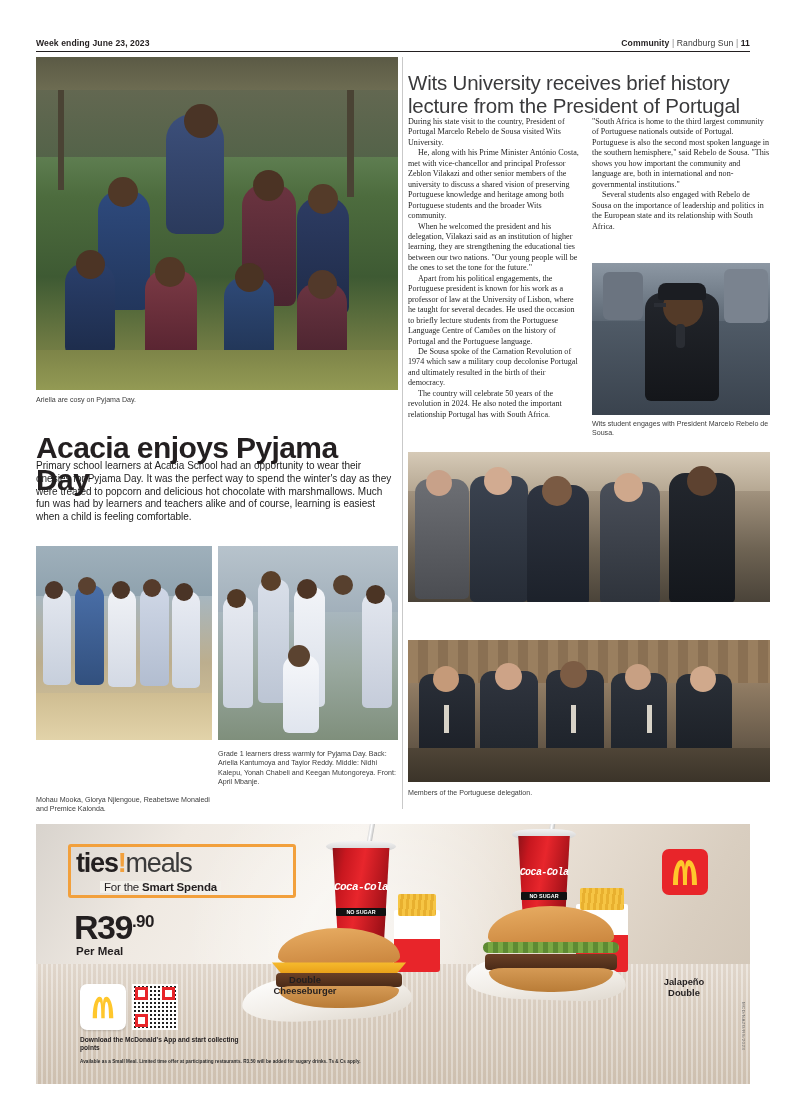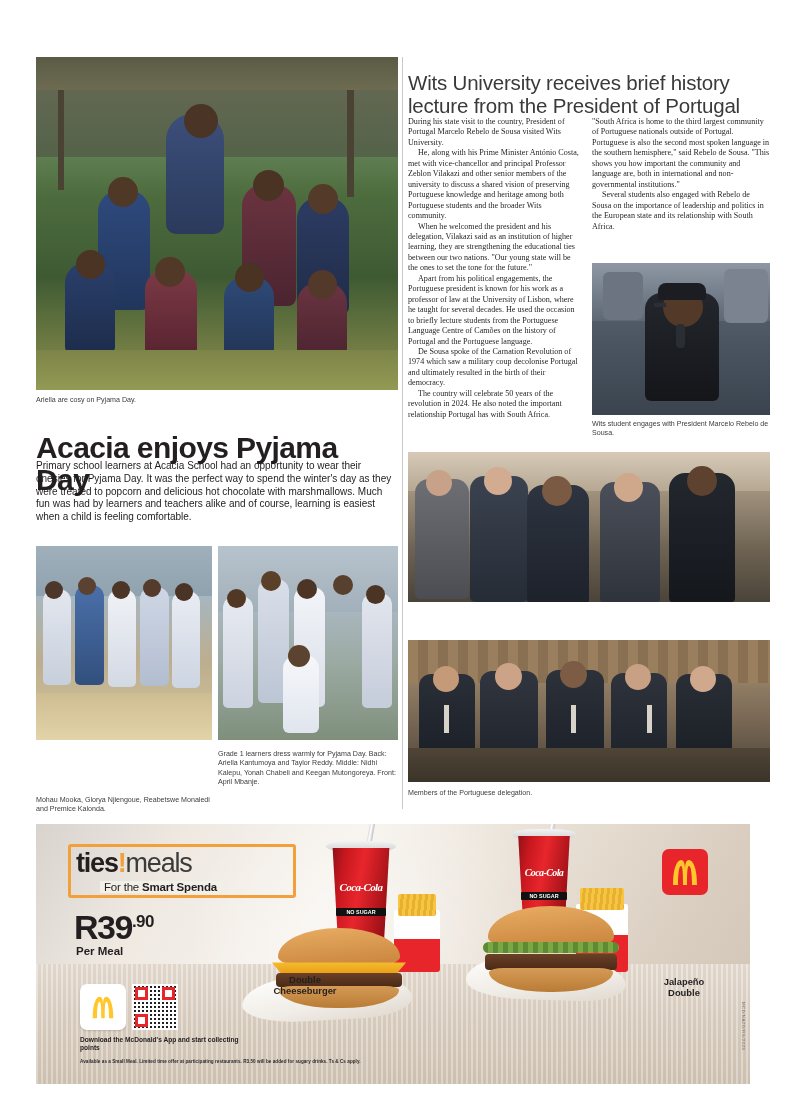--- a/index.html
+++ b/index.html
@@ -178,21 +178,21 @@
     background: linear-gradient(180deg,#f3f3f3,#cfcfcf);
   }
   .cup .straw {
     position: absolute; width: 5px; height: 34px;
     background: linear-gradient(90deg,#d9d9d9,#ffffff 40%,#bdbdbd);
     transform: rotate(10deg);
   }
   .cup .wordmark {
     position: absolute; left: 0; right: 0; top: 32%;
     color: #fff; text-align: center;
-    font-family: Liberation Serif, serif; font-style: italic;
+    font-family: Liberation Mono, monospace; font-style: italic;
     font-weight: bold; letter-spacing: -0.6px;
   }
   .cup .nosugar {
     position: absolute; left: 12%; right: 12%; top: 58%;
     background: #111; color: #fff; text-align: center;
     font-size: 5.4px; font-weight: bold; padding: 1px 0; border-radius: 1px;
   }
   .fries {
     position: absolute;
     background: linear-gradient(180deg,#ffffff 0 46%,#e8252a 46% 100%);
@@ -234,20 +234,26 @@
   .napkin {
     position: absolute;
     background: linear-gradient(170deg,#ffffff 0%,#f0ece6 60%,#ded7cd 100%);
   }
 </style>
 </head>
 <body>
 
 <div class="page">
 
+  <div class="masthead">
+    <div class="masthead-left">Week ending June 23, 2023</div>
+    <div class="masthead-right">
+      <span class="strong">Community</span><span class="sep"> | </span><span class="light">Randburg Sun</span><span class="sep"> | </span><span class="strong">11</span>
+    </div>
+  </div>
 
   <div class="photo" style="left:36px; top:57px; width:362px; height:333px;
               background:linear-gradient(180deg,#8fa98c 0%,#6f8f63 18%,#4d6c3e 42%,#3e5a33 66%,#6e7a43 86%,#8a8b4e 100%);">
     <div style="position:absolute;left:0;top:0;right:0;height:30%;background:linear-gradient(180deg,#6a6a55,#546349);"></div>
     <div style="position:absolute;left:6%;top:2%;width:6px;height:38%;background:#4a4334;"></div>
     <div style="position:absolute;left:86%;top:2%;width:7px;height:40%;background:#4a4334;"></div>
     <div style="position:absolute;left:0;top:0;right:0;height:10%;background:linear-gradient(180deg,#5b5a45,#6d6c52);"></div>
 
     <div style="position:absolute;left:36%;top:17%;width:58px;height:120px;border-radius:26px 26px 10px 10px;background:linear-gradient(180deg,#3c4f7a,#2b3a5c);"></div>
     <div style="position:absolute;left:41%;top:14%;width:34px;height:34px;border-radius:50%;background:#4a3426;"></div>
@@ -307,21 +313,21 @@
   </div>
   <div class="caption" style="left:218px; top:750px; width:180px;">Grade 1 learners dress warmly for Pyjama Day. Back: Ariella Kantumoya and Taylor Reddy. Middle: Nidhi Kalepu, Yonah Chabeli and Keegan Mutongoreya. Front: April Mbanje.</div>
 
   <div class="vrule" style="left:402px; top:57px; height:752px;"></div>
 
   <h1 class="wits-head">Wits University receives brief history lecture from the President of Portugal</h1>
 
   <div class="wits-col" id="wits-col-1">
     <p class="first">During his state visit to the country, President of Portugal Marcelo Rebelo de Sousa visited Wits University.</p>
     <p>He, along with his Prime Minister António Costa, met with vice-chancellor and principal Professor Zeblon Vilakazi and other senior members of the university to discuss a shared vision of preserving Portuguese knowledge and heritage among both Portuguese students and the broader Wits community.</p>
-    <p>When he welcomed the president and his delegation, Vilakazi said as an institution of higher learning, they are strengthening the educational ties between our two nations. "Our young state will be the ones to set the tone for the future."</p>
+    <p>When he welcomed the president and his delegation, Vilakazi said as an institution of higher learning, they are strengthening the educational ties between our two nations. "Our young people will be the ones to set the tone for the future."</p>
     <p>Apart from his political engagements, the Portuguese president is known for his work as a professor of law at the University of Lisbon, where he taught for several decades. He used the occasion to briefly lecture students from the Portuguese Language Centre of Camões on the history of Portugal and the Portuguese language.</p>
     <p>De Sousa spoke of the Carnation Revolution of 1974 which saw a military coup decolonise Portugal and ultimately resulted in the birth of their democracy.</p>
     <p>The country will celebrate 50 years of the revolution in 2024. He also noted the important relationship Portugal has with South Africa.</p>
   </div>
 
   <div class="wits-col" id="wits-col-2">
     <p class="first">"South Africa is home to the third largest community of Portuguese nationals outside of Portugal. Portuguese is also the second most spoken language in the southern hemisphere," said Rebelo de Sousa. "This shows you how important the community and language are, both in international and non-governmental institutions."</p>
     <p>Several students also engaged with Rebelo de Sousa on the importance of leadership and politics in the European state and its relationship with South Africa.</p>
   </div>
 

